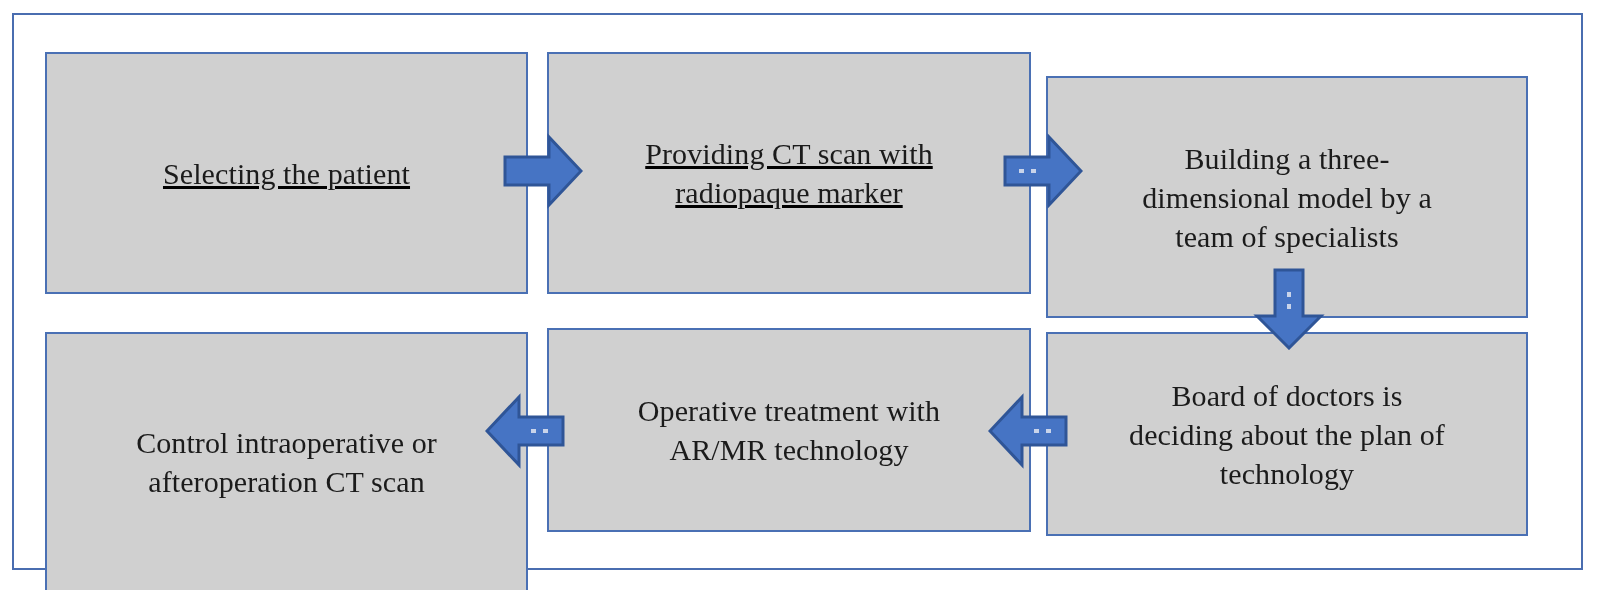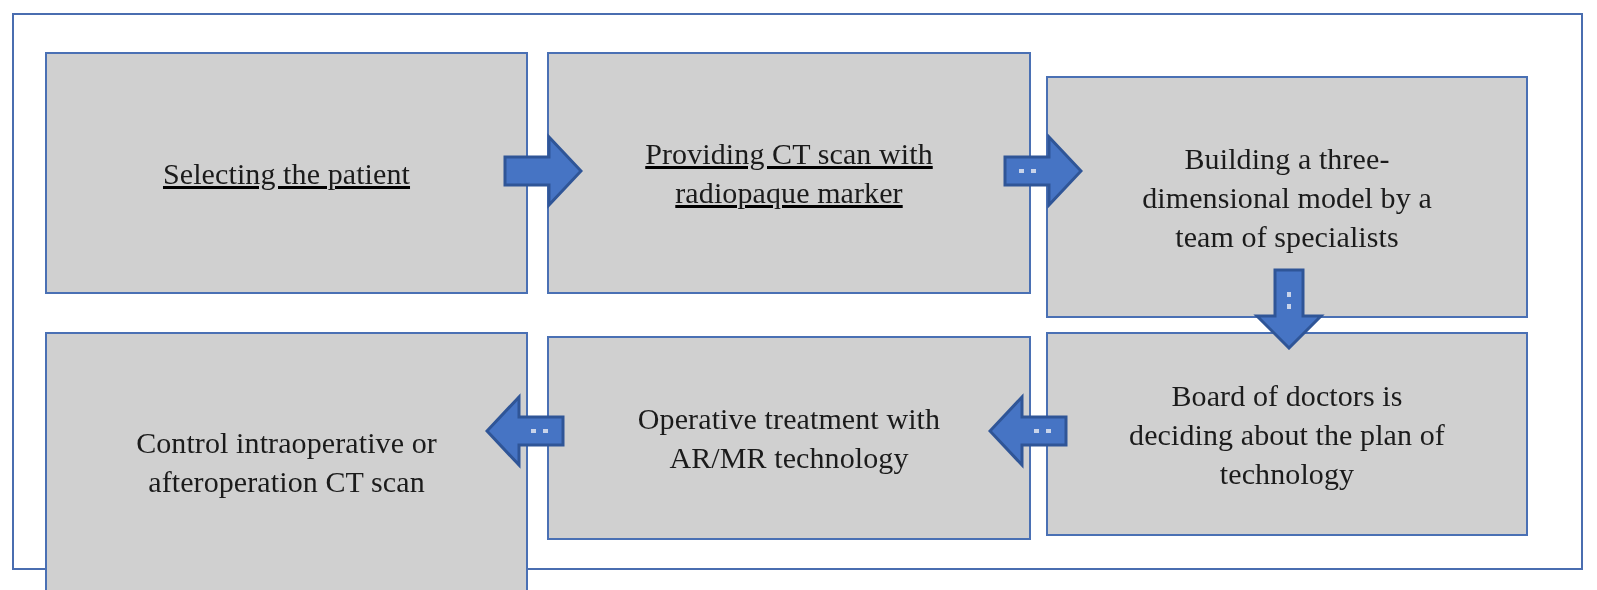--- a/index.html
+++ b/index.html
@@ -51,21 +51,21 @@
     color: #1b1b1b;
     white-space: pre-line;
     letter-spacing: 0.1px;
   }
 
   
   #box-select   { left: 45px;   top: 52px;  width: 483px; height: 242px; text-decoration: underline; }
   #box-ctscan   { left: 547px;  top: 52px;  width: 484px; height: 242px; text-decoration: underline; }
   #box-model    { left: 1046px; top: 52px;  width: 482px; height: 242px; margin-top: 24px; }
   #box-board    { left: 1046px; top: 332px; width: 482px; height: 204px; }
-  #box-operate  { left: 547px;  top: 336px; width: 484px; height: 204px; }
+  #box-operate  { left: 547px;  top: 328px; width: 484px; height: 204px; }
   #box-control  { left: 45px;   top: 332px; width: 483px; height: 260px; }
 
   
   .arrow {
     position: absolute;
     line-height: 0;
   }
   .arrow svg { display: block; }
 
   #arrow-1 { left: 503px;  top: 131px; width: 80px;  height: 80px; }

